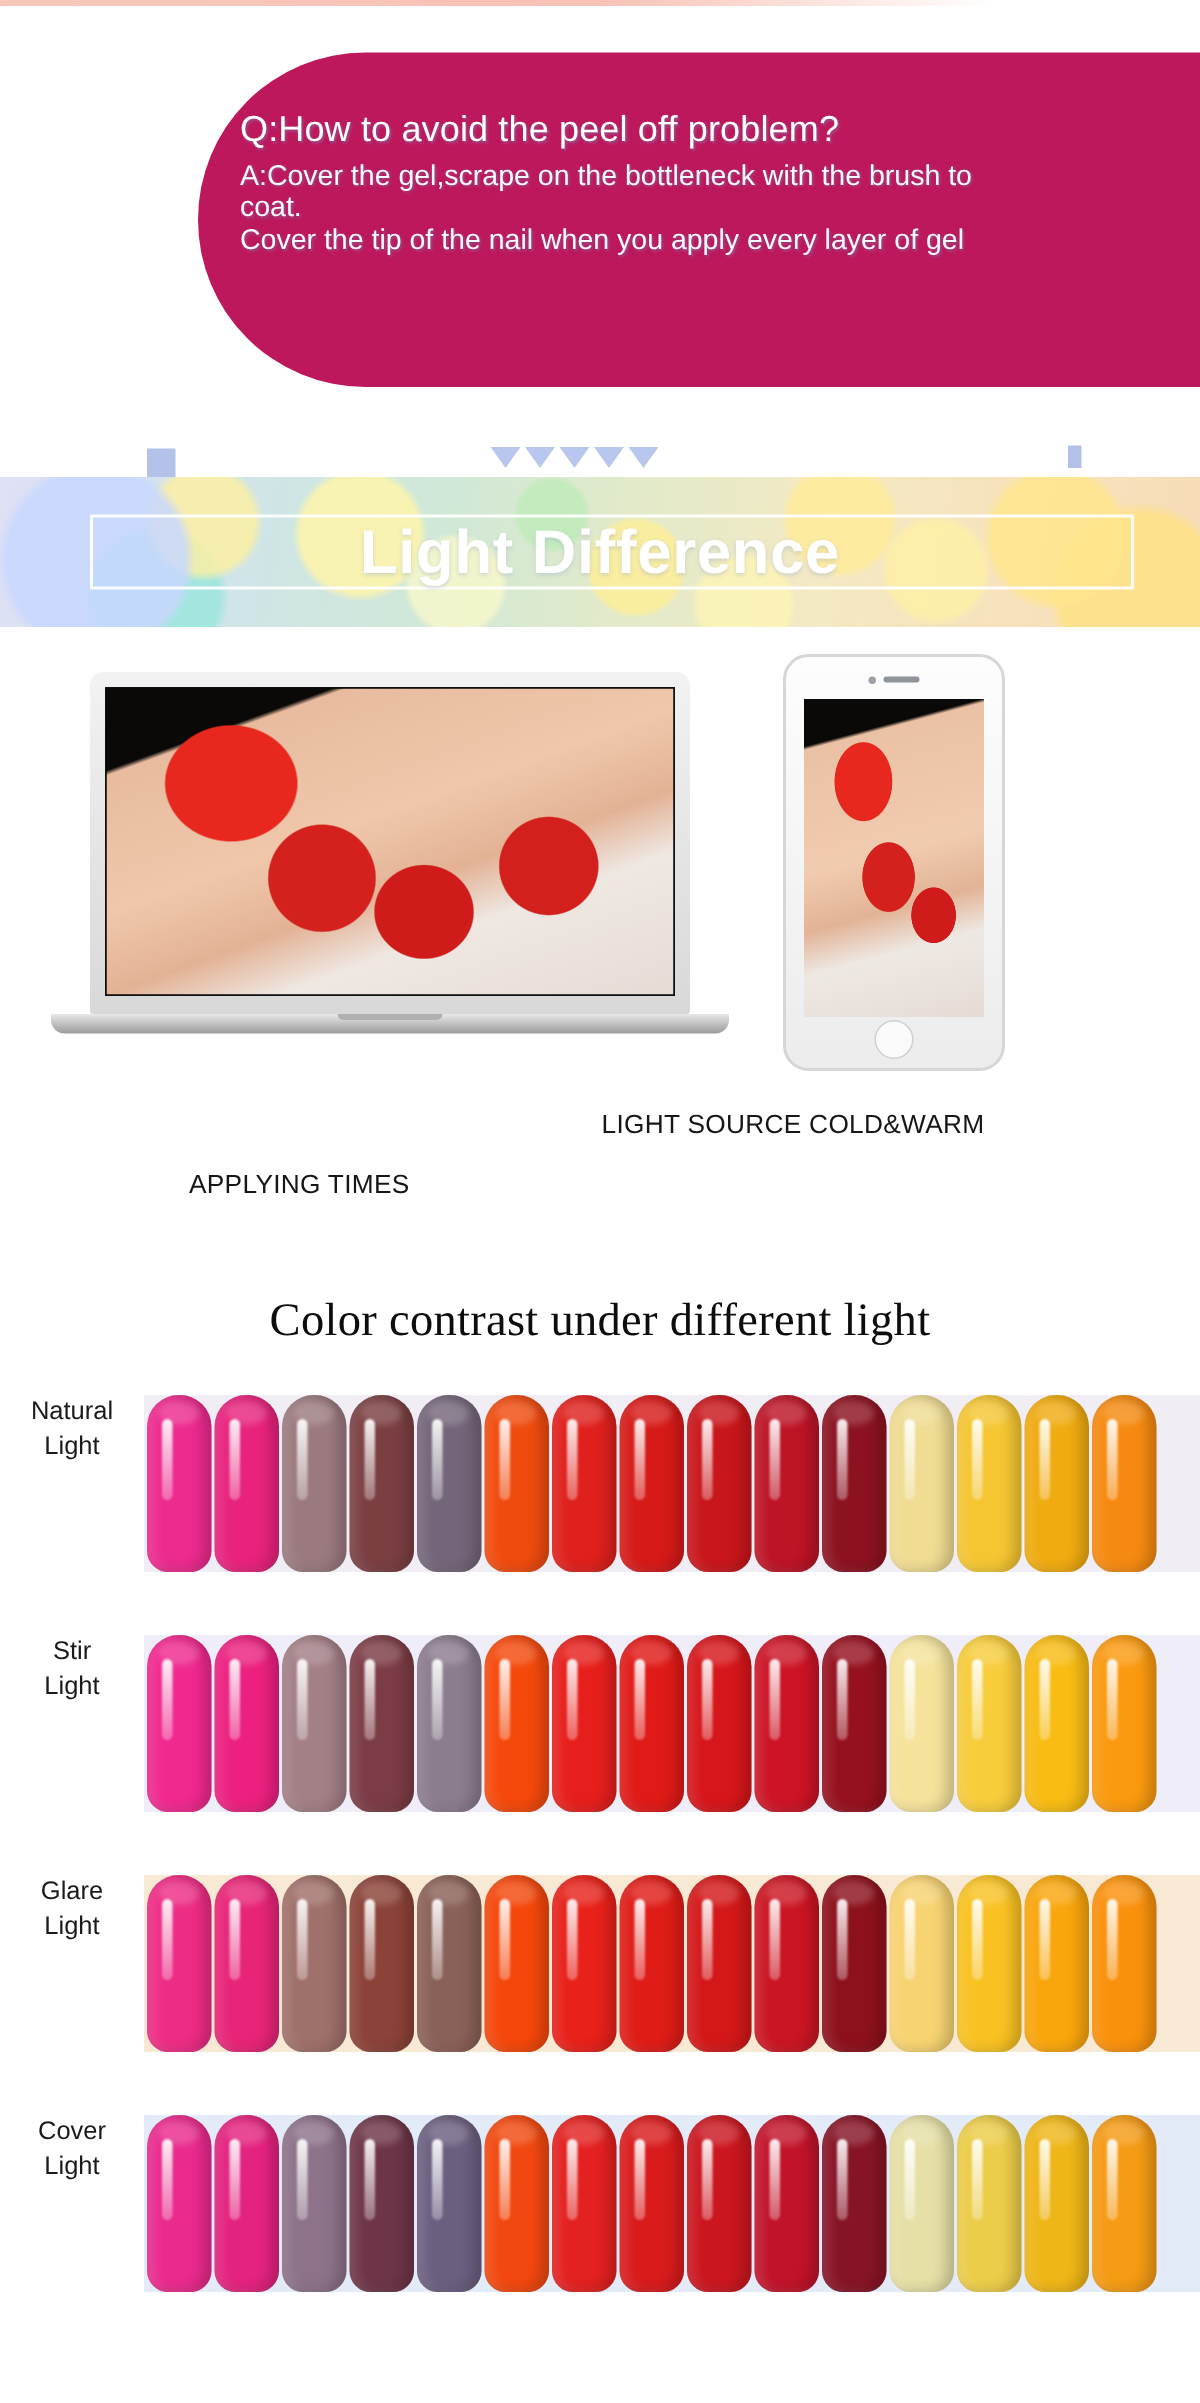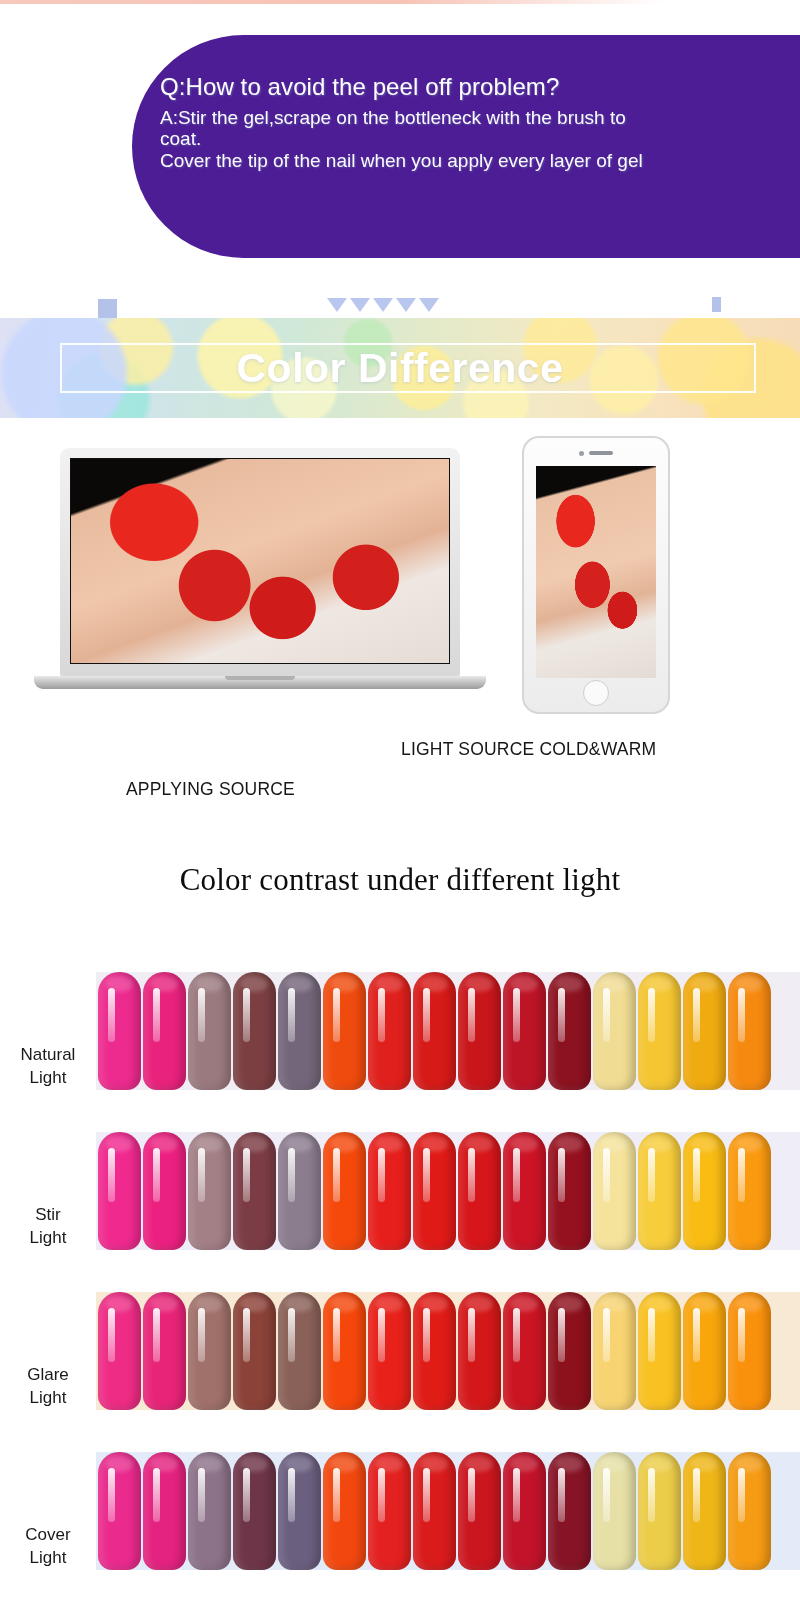--- a/index.html
+++ b/index.html
@@ -18,21 +18,21 @@
     top: 0; left: 0;
     width: 665px; height: 4px;
     background: linear-gradient(90deg,#f8c8bd 0%, #f7c2b5 60%, #ffffff 100%);
   }
 
   
   .faq-panel {
     position: absolute;
     top: 35px; left: 132px;
     width: 668px; height: 223px;
-    background: #4c1d95;
+    background: #be185d;
     border-radius: 112px 0 0 112px;
     padding: 38px 14px 14px 28px;
   }
   .faq-q {
     font-size: 24px;
     color: #ffffff;
     letter-spacing: .1px;
     text-shadow: 1px 1px 2px rgba(120,130,180,.55);
     white-space: nowrap;
     margin-bottom: 6px;
@@ -208,21 +208,21 @@
     color: #0d0d0d;
     letter-spacing: .2px;
   }
 
   
   .rows { position: absolute; top: 930px; left: 0; width: 800px; }
   .row {
     position: relative;
     height: 160px;
     display: flex;
-    align-items: flex-end;
+    align-items: flex-start;
   }
   .row-label {
     width: 96px;
     flex: 0 0 96px;
     text-align: center;
     font-size: 17px;
     line-height: 1.35;
     color: #1a1a1a;
   }
   .strip {
@@ -267,39 +267,39 @@
     filter: blur(2px);
   }
 </style>
 </head>
 <body>
 
 <div class="top-strip"></div>
 
 <div class="faq-panel">
   <div class="faq-q">Q:How to avoid the peel off problem?</div>
-  <div class="faq-a-line">A:Stir the gel,scrape on the bottleneck with the brush to</div>
+  <div class="faq-a-line">A:Cover the gel,scrape on the bottleneck with the brush to</div>
   <div class="faq-a-line">coat.</div>
   <div class="faq-a-line">Cover the tip of the nail when you apply every layer of gel</div>
 </div>
 
 <div class="deco-square left"></div>
 <div class="deco-square right"></div>
 <div class="tri-row">
   <div class="tri"></div>
   <div class="tri"></div>
   <div class="tri"></div>
   <div class="tri"></div>
   <div class="tri"></div>
 </div>
 
 <div class="banner">
   <div class="banner-frame"></div>
 </div>
-<div class="banner-title">Color Difference</div>
+<div class="banner-title">Light Difference</div>
 
 <div class="devices">
 
   <div class="laptop">
     <div class="laptop-screen">
       <div class="laptop-inner">
         <div class="nailphoto"></div>
       </div>
     </div>
     <div class="laptop-base">
@@ -315,21 +315,21 @@
       </div>
       <div class="phone-screen">
         <div class="nailphoto phone-var"></div>
       </div>
       <div class="phone-home"></div>
     </div>
   </div>
 
 </div>
 
-<div class="caption c1">APPLYING SOURCE</div>
+<div class="caption c1">APPLYING TIMES</div>
 <div class="caption c2">LIGHT SOURCE COLD&amp;WARM</div>
 
 <div class="section-heading">Color contrast under different light</div>
 
 <div class="rows">
 
   <div class="row">
     <div class="row-label">
       <div>Natural</div>
       <div>Light</div>

